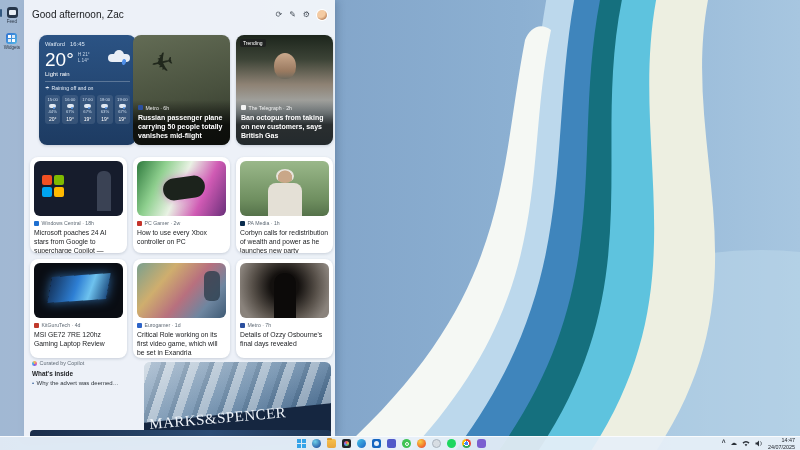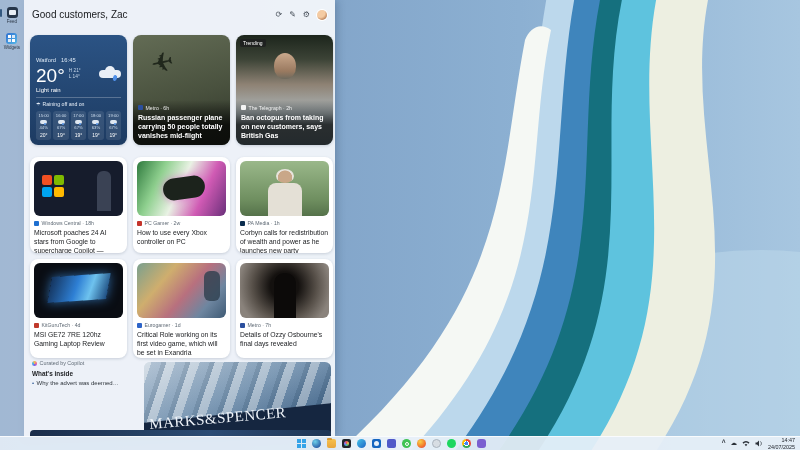--- a/index.html
+++ b/index.html
@@ -28,21 +28,21 @@
   .panel-header{position:absolute;left:8px;top:7px;right:8px;height:15px;display:flex;align-items:center;}
   .greeting{font-size:10px;color:#191b1e;}
   .header-icons{margin-left:auto;display:flex;gap:7px;align-items:center;}
   .hicon{font-size:8px;color:#4a525c;line-height:1;cursor:pointer;}
   .avatar{width:10px;height:10px;border-radius:50%;cursor:pointer;
     background:radial-gradient(circle at 35% 30%,#f4cba3 0 45%,#c79067 70%,#7d5a3e);box-shadow:0 0 0 1px #fff;}
 
   .card{position:absolute;border-radius:8px;overflow:hidden;box-shadow:0 1px 3px rgba(30,50,80,.18);cursor:pointer;}
 
   
-  .weather{left:6px;top:35px;width:97px;height:110px;box-sizing:border-box;padding:22px 6px 5px;
+  .weather{left:15px;top:35px;width:97px;height:110px;box-sizing:border-box;padding:6px 6px 5px;
     background:linear-gradient(180deg,#2b5384,#1d3b62);color:#fff;}
   .w-top{display:flex;gap:5px;font-size:5.8px;color:#dbe7f4;}
   .w-main{display:flex;align-items:flex-start;margin-top:3px;}
   .w-temp{font-size:19px;line-height:1;font-weight:400;}
   .w-hl{display:flex;flex-direction:column;gap:1px;margin:2px 0 0 4px;font-size:4.8px;color:#c3d4e8;}
   .cloud{position:relative;width:22px;height:13px;margin-left:auto;}
   .cloud::before{content:"";position:absolute;left:0;right:0;bottom:1px;height:8px;background:#e9eef6;border-radius:5px;}
   .cloud::after{content:"";position:absolute;left:6px;top:0;width:10px;height:10px;background:#e9eef6;border-radius:50%;}
   .drop{position:absolute;right:4px;bottom:-2px;width:4px;height:6px;background:#4f8fe8;
     border-radius:50% 50% 55% 55%;transform:rotate(14deg);z-index:1;}
@@ -181,21 +181,21 @@
     </div>
     <div class="rail-item">
       <div class="rail-icon widgets"></div>
       <div class="rail-label">Widgets</div>
     </div>
   </div>
 
   <div class="panel">
 
     <div class="panel-header">
-      <div class="greeting">Good customers, Zac</div>
+      <div class="greeting">Good afternoon, Zac</div>
       <div class="header-icons">
         <span class="hicon">⟳</span>
         <span class="hicon">✎</span>
         <span class="hicon">⚙</span>
         <span class="avatar"></span>
       </div>
     </div>
 
     <div class="card weather">
       <div class="w-top">

